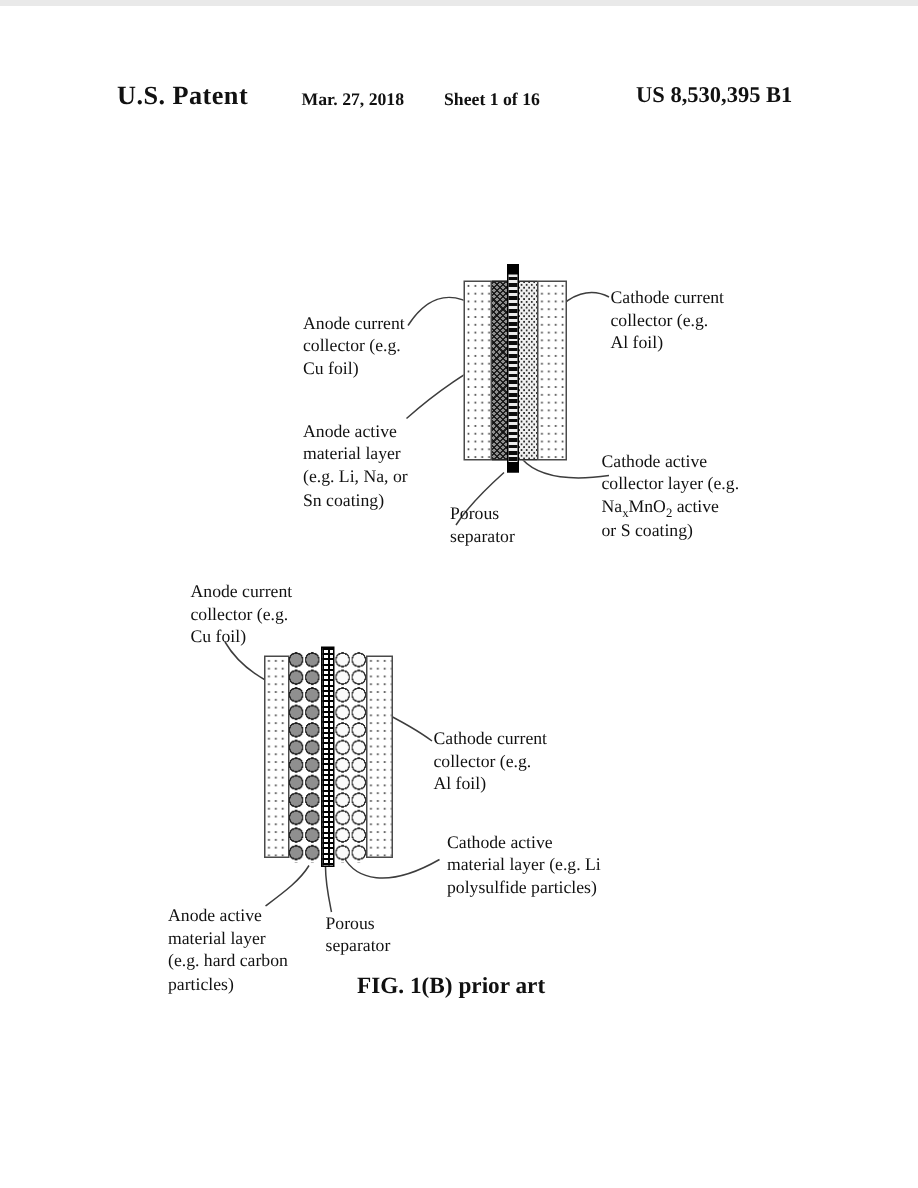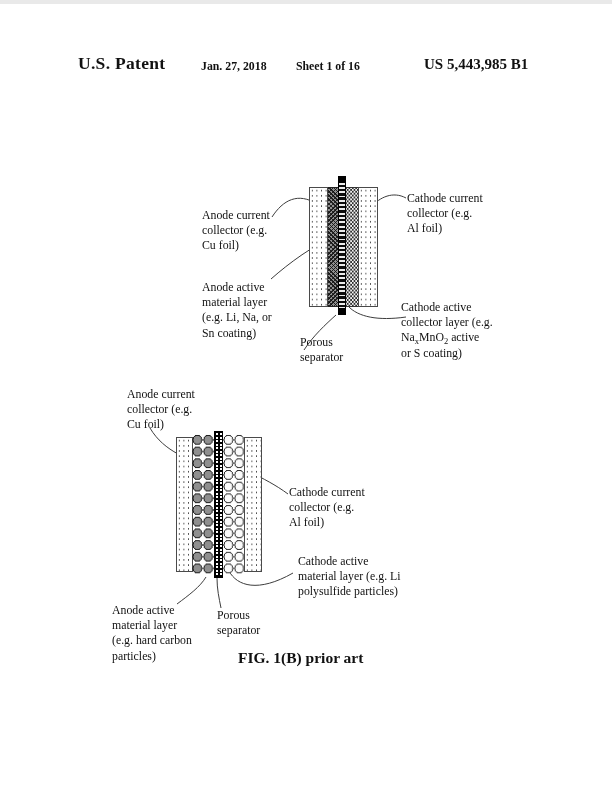--- a/index.html
+++ b/index.html
@@ -69,23 +69,23 @@
     background-image:radial-gradient(circle 5.3px at center,#fbfbfb 3.9px,#2c2c2c 4px 4.9px,transparent 5px);
     background-size:10.8px 11.7px;
   }
 </style>
 </head>
 <body>
 
 <div class="page">
 
   <div class="hdr-item hdr-title">U.S. Patent</div>
-  <div class="hdr-item hdr-date">Jan. 27, 2018</div>
+  <div class="hdr-item hdr-date">Mar. 27, 2018</div>
   <div class="hdr-item hdr-sheet">Sheet 1 of 16</div>
-  <div class="hdr-item hdr-num">US 5,443,985 B1</div>
+  <div class="hdr-item hdr-num">US 8,530,395 B1</div>
 
   <svg class="leaders" viewBox="0 0 612 792">
     <path d="M272,213 C283,196 298,188 317,200"></path>
     <path d="M271,275 C289,259 315,240 333,234"></path>
     <path d="M406,194 C393,187 380,193 371,203"></path>
     <path d="M406,313 C378,317 358,313 348,302"></path>
     <path d="M304,346 C313,332 326,320 336,311"></path>
     <path d="M150,424 C157,436 167,444 178,450"></path>
     <path d="M288,490 C276,481 262,474 252,469"></path>
     <path d="M293,569 C258,589 237,582 229,567"></path>

